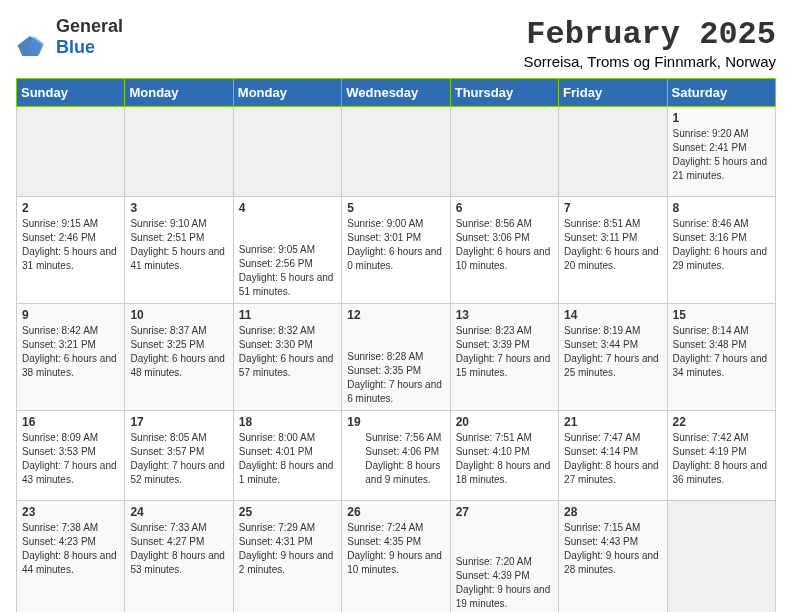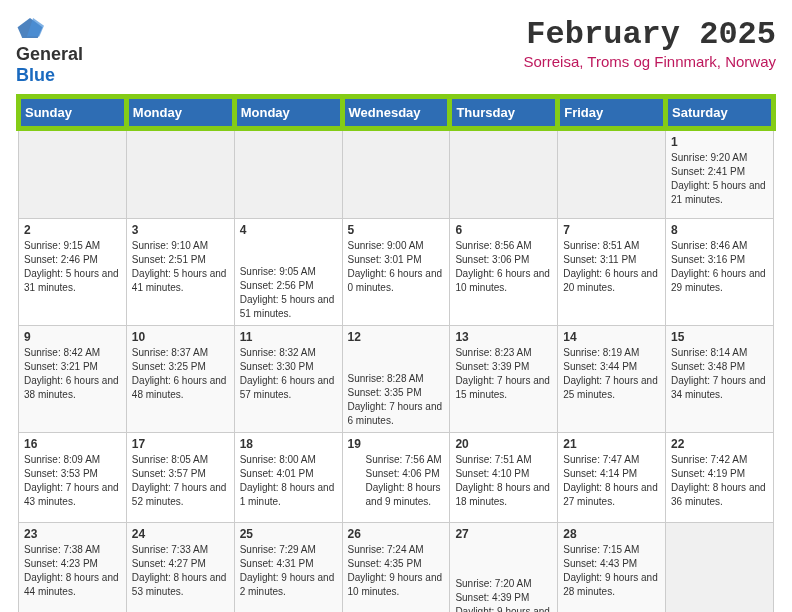--- a/index.html
+++ b/index.html
@@ -11,23 +11,22 @@
       padding: 16px;
     }
     .header-area {
       display: flex;
       justify-content: space-between;
       align-items: flex-start;
       margin-bottom: 8px;
     }
     .logo {
       display: flex;
-      align-items: flex-start;
-      gap: 4px;
-      flex-direction: column;
+      align-items: flex-end;
+      gap: 12px;
     }
     .logo-text-general {
       font-size: 18px;
       font-weight: bold;
       color: #333;
     }
     .logo-text-blue {
       font-size: 18px;
       font-weight: bold;
       color: #1a6abf;
@@ -40,35 +39,35 @@
       text-align: right;
     }
     .main-title {
       font-size: 32px;
       font-weight: bold;
       color: #333;
       font-family: Liberation Mono, monospace;
     }
     .subtitle {
       font-size: 15px;
-      color: #be185d;
+      color: #000000;
     }
     table {
       width: 100%;
       border-collapse: collapse;
       table-layout: fixed;
     }
     thead th {
       background-color: #2e6db4;
       color: white;
       font-size: 13px;
       font-weight: bold;
       padding: 6px 4px;
       text-align: left;
-      border: 5px solid #84cc16;
+      border: 1px solid #84cc16;
     }
     tbody td {
       border: 1px solid #ccc;
       vertical-align: top;
       padding: 4px 5px;
       font-size: 10.5px;
       color: #333;
       height: 90px;
     }
     tbody tr:nth-child(odd) td {

